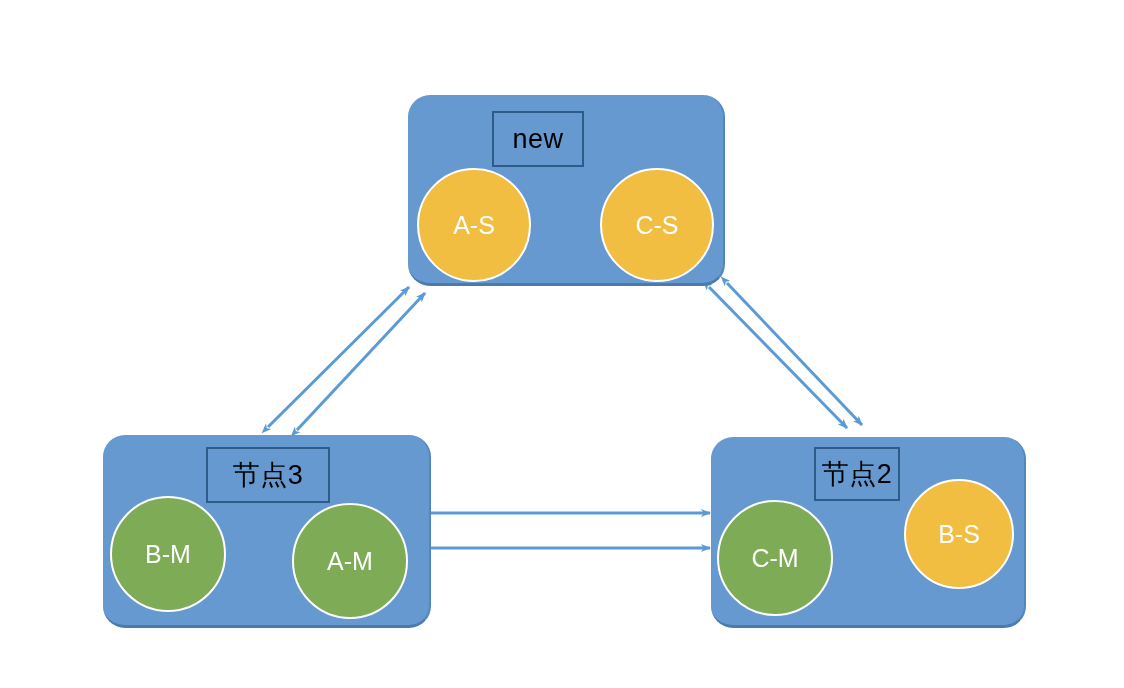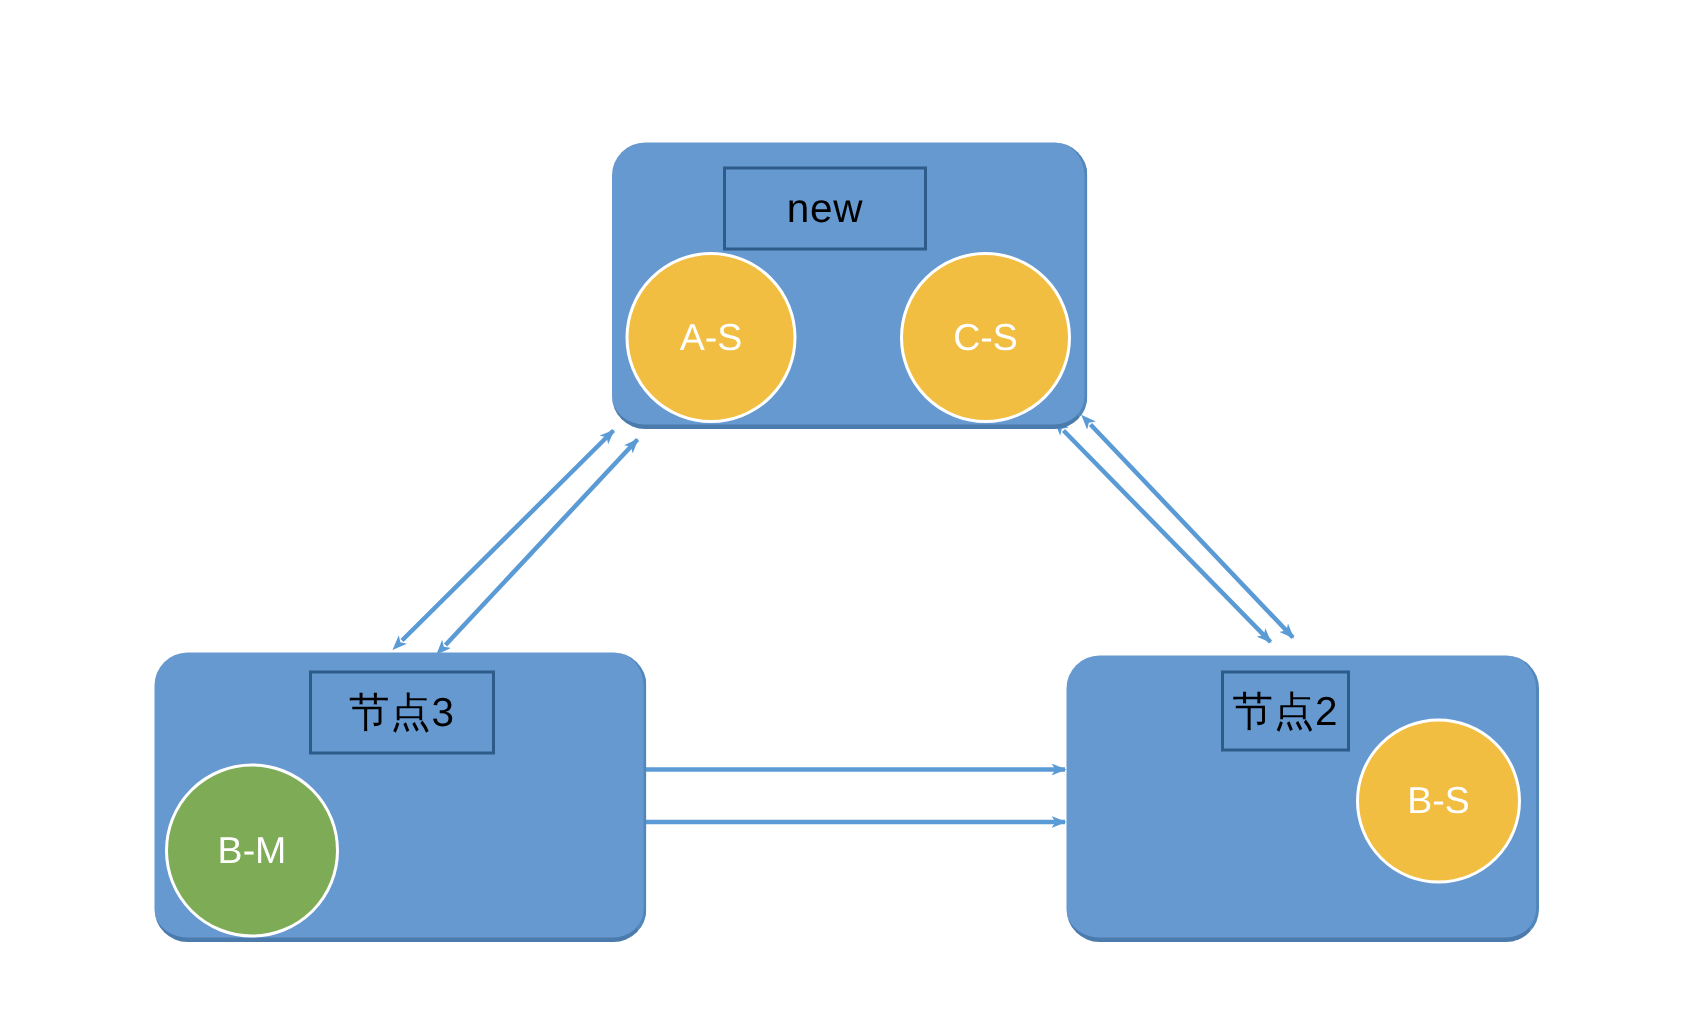--- a/index.html
+++ b/index.html
@@ -77,39 +77,45 @@
         <line x1="268" y1="427" x2="409" y2="287" stroke="#5B9BD5" stroke-width="3" marker-end="url(#ah-end)" marker-start="url(#ah-start)"></line>
         <line x1="297" y1="430" x2="425" y2="293" stroke="#5B9BD5" stroke-width="3" marker-end="url(#ah-end)" marker-start="url(#ah-start)"></line>
         <line x1="709" y1="287" x2="847" y2="428" stroke="#5B9BD5" stroke-width="3" marker-end="url(#ah-end)" marker-start="url(#ah-start)"></line>
         <line x1="727" y1="283" x2="862" y2="425" stroke="#5B9BD5" stroke-width="3" marker-end="url(#ah-end)" marker-start="url(#ah-start)"></line>
         <line x1="430" y1="513" x2="710" y2="513" stroke="#5B9BD5" stroke-width="3" marker-end="url(#ah-end)" marker-start="url(#ah-start)"></line>
         <line x1="430" y1="548" x2="710" y2="548" stroke="#5B9BD5" stroke-width="3" marker-end="url(#ah-end)" marker-start="url(#ah-start)"></line>
       </g>
   </svg>
 
   <div class="node-box" style="left:408px; top:95px; width:317px; height:191px;"></div>
-  <div class="node-label" style="left:482px; top:111px; width:136px; height:56px;">
+  <div class="node-label" style="left:492px; top:111px; width:92px; height:56px;">
     <span>new</span>
   </div>
   <div class="circle amber" style="left:600px; top:168px; width:114px; height:114px;">
     <span>C-S</span>
   </div>
   <div class="circle amber" style="left:417px; top:168px; width:114px; height:114px;">
     <span>A-S</span>
   </div>
 
   <div class="node-box" style="left:103px; top:435px; width:328px; height:193px;"></div>
   <div class="node-label" style="left:206px; top:447px; width:124px; height:56px;">
     <span>节点3</span>
   </div>
-  <div class="circle green" style="left:110px; top:509px; width:116px; height:116px;">
+  <div class="circle green" style="left:110px; top:496px; width:116px; height:116px;">
     <span>B-M</span>
+  </div>
+  <div class="circle green" style="left:292px; top:503px; width:116px; height:116px;">
+    <span>A-M</span>
   </div>
 
   <div class="node-box" style="left:711px; top:437px; width:315px; height:191px;"></div>
   <div class="node-label" style="left:814px; top:447px; width:86px; height:54px;">
     <span>节点2</span>
+  </div>
+  <div class="circle green" style="left:717px; top:500px; width:116px; height:116px;">
+    <span>C-M</span>
   </div>
   <div class="circle amber" style="left:904px; top:479px; width:110px; height:110px;">
     <span>B-S</span>
   </div>
 
 </div>
 
 </body></html>

